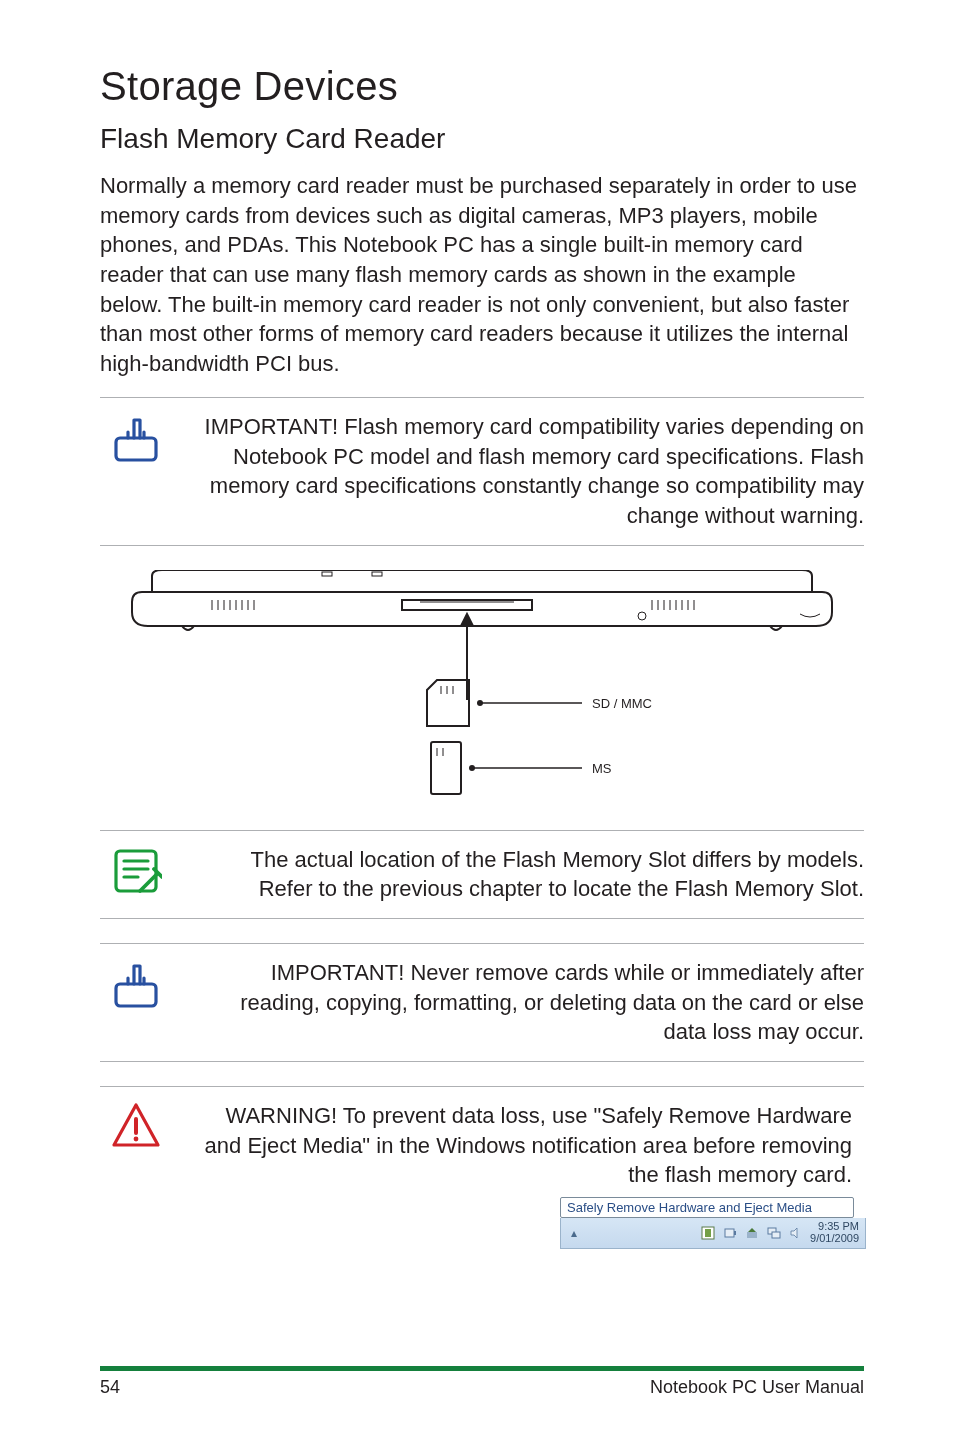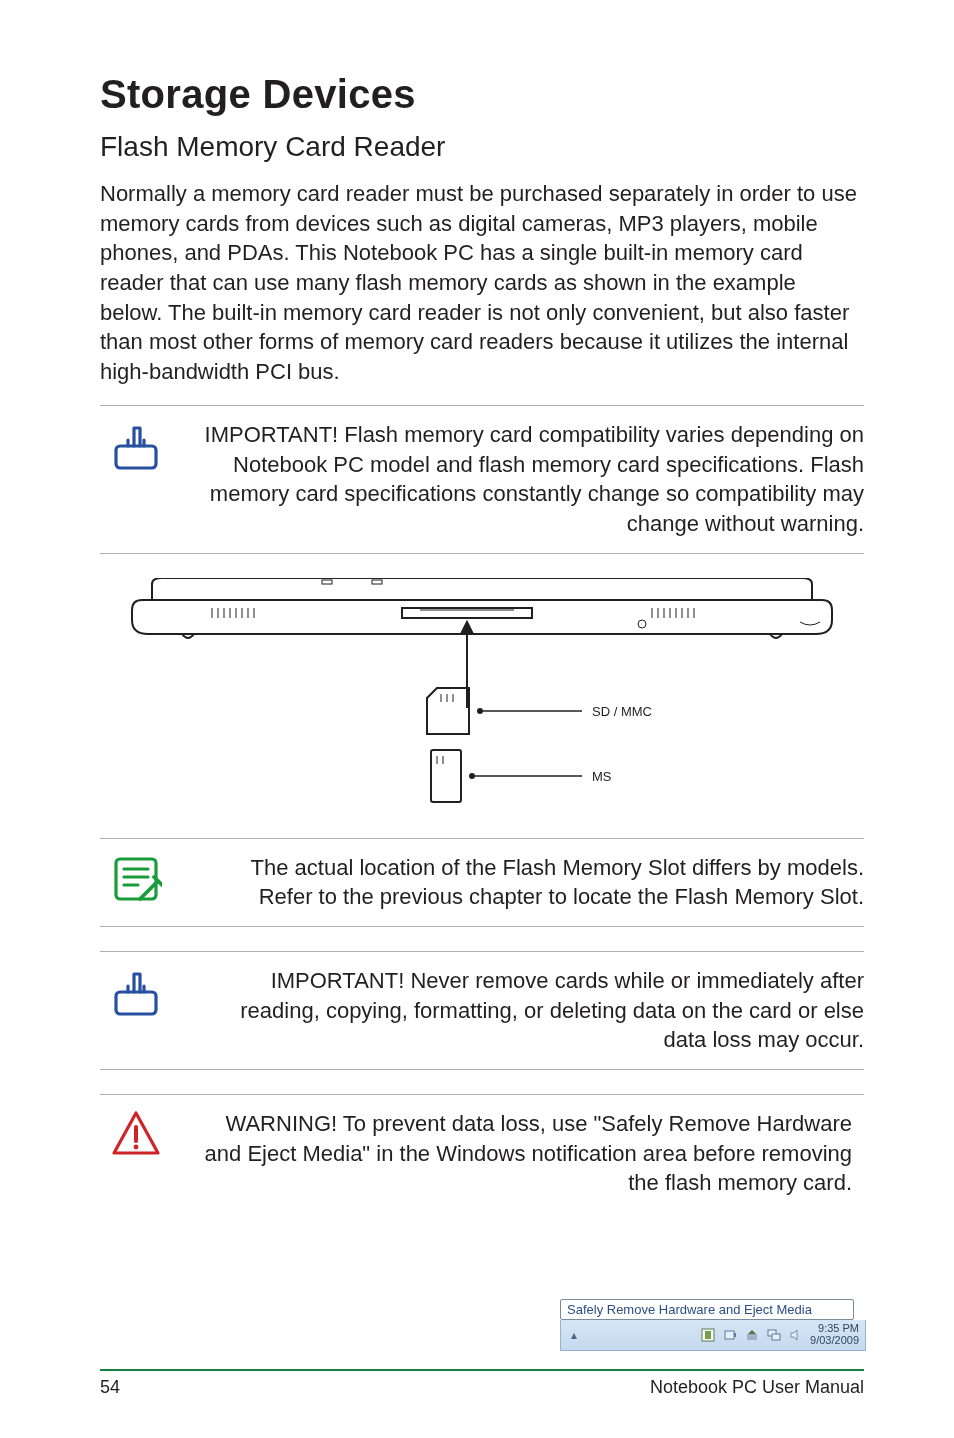--- a/index.html
+++ b/index.html
@@ -14,22 +14,22 @@
     position: relative;
   }
   .page {
     padding: 60px 90px 40px 100px;
     height: 100%;
     box-sizing: border-box;
     position: relative;
   }
   h1 {
     font-size: 40px;
-    font-weight: 700;
-    margin: 12px 0 14px 0;
+    font-weight: 400;
+    margin: 4px 0 14px 0;
     letter-spacing: 0.3px;
   }
   .intro {
     font-size: 22px;
     line-height: 1.35;
     margin: 0 0 24px 0;
   }
   h2 {
     font-size: 28px;
     font-weight: 400;
@@ -61,21 +61,21 @@
   }
   .figure {
     margin: 22px 0 30px 0;
     position: relative;
   }
   .figure svg { display: block; margin: 0 auto; }
 
   .tile {
     position: absolute;
     left: 560px;
-    top: 1299px;
+    top: 1197px;
     width: 306px;
     height: 62px;
   }
   .tooltip {
     background: #fff;
     border: 1px solid #7a8b9a;
     border-radius: 2px;
     font-size: 13px;
     padding: 2px 6px;
     color: #2a4e86;
@@ -110,21 +110,21 @@
     height: 16px;
     display: inline-flex;
     align-items: center;
     justify-content: center;
   }
   .footer {
     position: absolute;
     bottom: 40px;
     left: 100px;
     right: 90px;
-    border-top: 2px solid #15803d;
+    border-top: 5px solid #15803d;
     padding-top: 6px;
     font-size: 18px;
     display: flex;
     justify-content: space-between;
   }
 
   
   .stroke-blue { stroke: #2850a0; fill: none; stroke-width: 3.2; stroke-linecap: round; stroke-linejoin: round; }
   .stroke-green { stroke: #1a9c3a; fill: none; stroke-width: 3.2; stroke-linecap: round; stroke-linejoin: round; }
   .stroke-red { stroke: #d02328; fill: none; stroke-width: 3.2; stroke-linecap: round; stroke-linejoin: round; }
@@ -292,21 +292,21 @@
             <rect x="5" y="6" width="8" height="6" fill="#e6eef6" stroke="#5a7aa0"></rect>
           </svg>
       </span>
       <span class="ic">
         <svg width="14" height="14">
             <polygon points="2,5 5,5 8,2 8,12 5,9 2,9" fill="#e6eef6" stroke="#5a7aa0" stroke-width="0.8"></polygon>
           </svg>
       </span>
       <span class="stack">
         <div>9:35 PM</div>
-        <div>9/03/2009</div>
+        <div>9/01/2009</div>
       </span>
     </div>
   </div>
 
   <div class="footer">
     <span>54</span>
     <span>Notebook PC User Manual</span>
   </div>
 
 </div>

